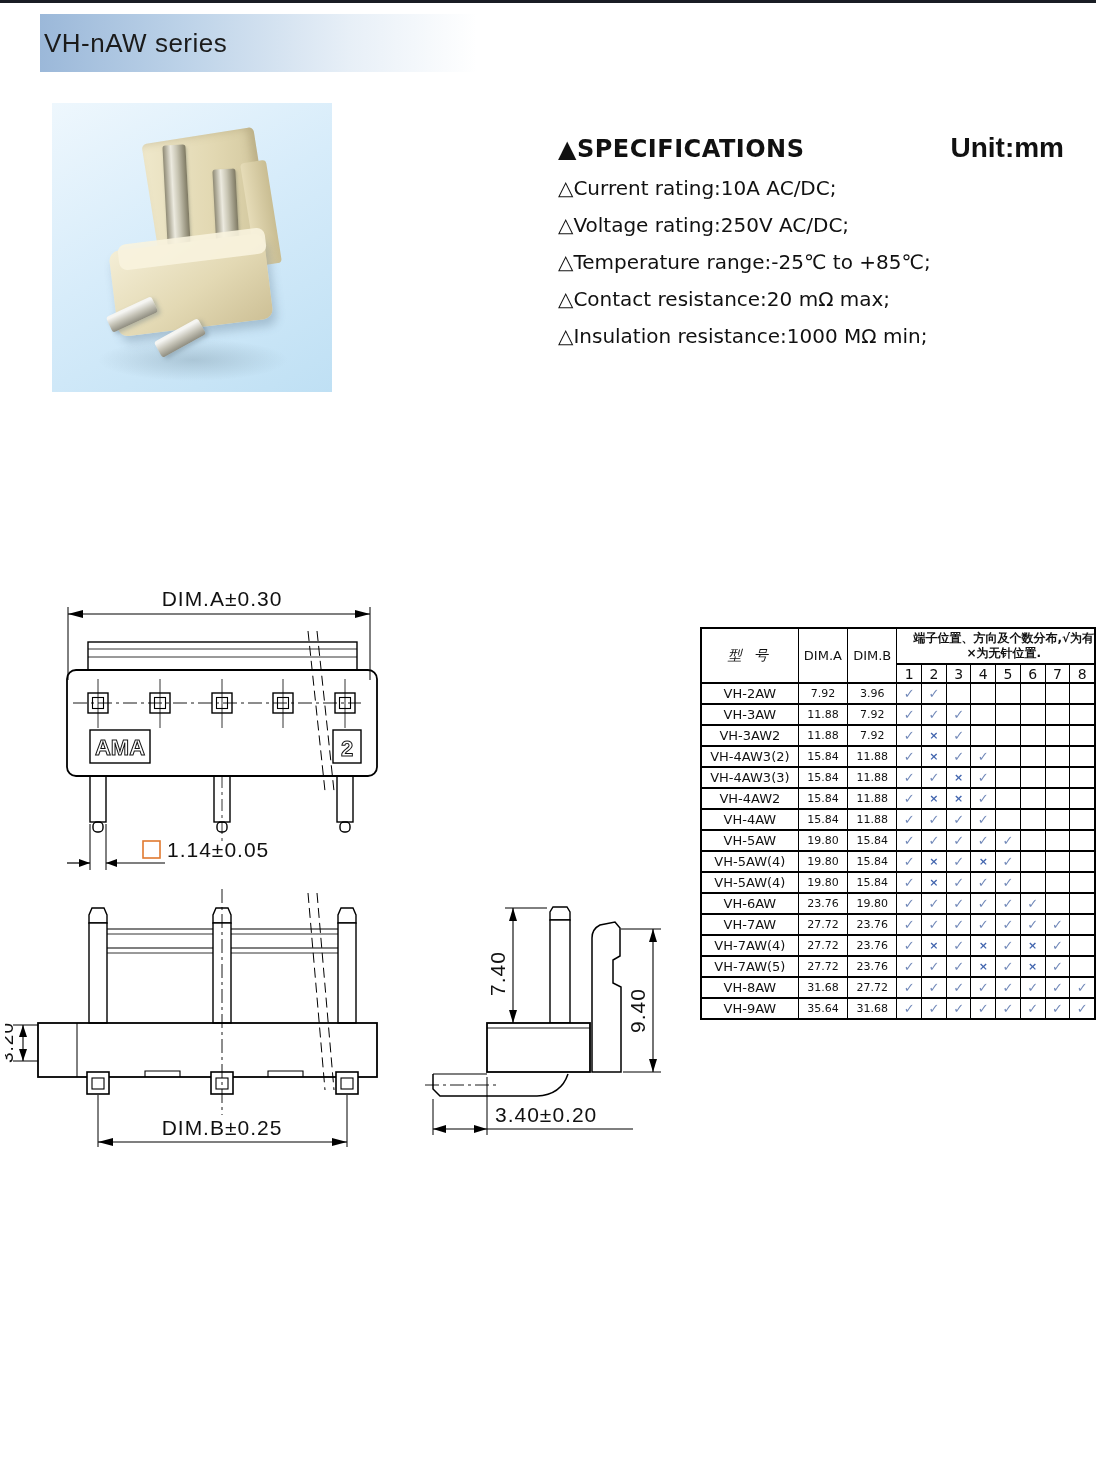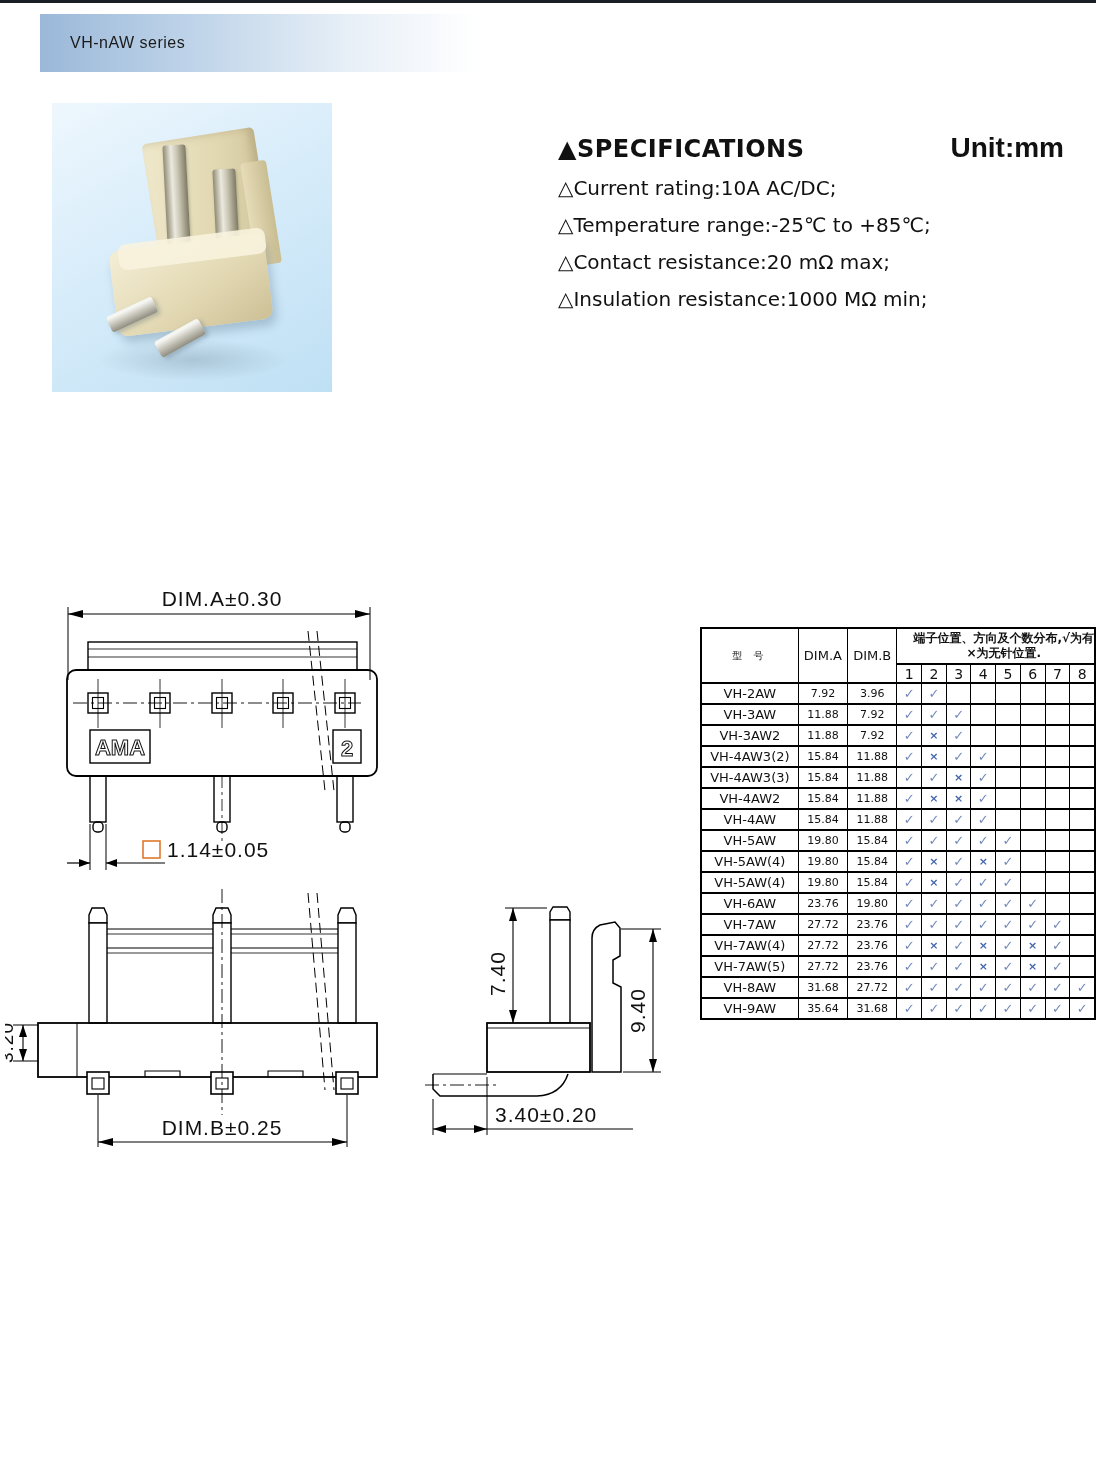--- a/index.html
+++ b/index.html
@@ -6,21 +6,21 @@
   body{
     width:1096px;height:1462px;position:relative;overflow:hidden;
     background:#ffffff;font-family:"Liberation Sans",sans-serif;color:#111;
   }
   .topline{position:absolute;left:0;top:0;width:1096px;height:3px;background:#191d24;}
   .header-bar{
     position:absolute;left:40px;top:14px;width:475px;height:58px;
     background:linear-gradient(90deg,#9bb8d9 0%,#bcd2e8 30%,#e7eff7 65%,#ffffff 92%);
     display:flex;align-items:center;
   }
-  .header-bar .title{font-size:16px;color:#1b1b1b;padding-left:30px;letter-spacing:0.5px;}
+  .header-bar .title{font-size:26px;color:#1b1b1b;padding-left:4px;letter-spacing:0.5px;}
 
   
   .photo{
     position:absolute;left:52px;top:103px;width:280px;height:289px;overflow:hidden;
     background:linear-gradient(150deg,#eef7fd 0%,#d7ecfa 45%,#bfe0f4 100%);
   }
   .photo div{position:absolute;}
   .ph-shadow{left:46px;top:236px;width:190px;height:42px;border-radius:50%;
     background:radial-gradient(closest-side,rgba(100,125,140,.30),rgba(100,125,140,0));}
   .ph-wall{left:98px;top:32px;width:113px;height:118px;border-radius:5px;
@@ -62,21 +62,21 @@
   table.parts{
     position:absolute;left:700px;top:627px;border-collapse:collapse;
     font-family:"DejaVu Sans",sans-serif;table-layout:fixed;
   }
   table.parts th,table.parts td{
     border-left:1px solid #000;border-right:1px solid #000;
     border-top:2px solid #000;border-bottom:2px solid #000;
     padding:0;text-align:center;vertical-align:middle;font-weight:normal;
   }
   table.parts{border:2px solid #000;}
-  .h-model{width:108px;font-size:10px;letter-spacing:4px;}
+  .h-model{width:108px;font-size:14px;letter-spacing:4px;font-style:italic;}
   .h-dim{width:56px;font-size:13px;}
   .h-note{height:34px;text-align:left;overflow:hidden;}
   .h-note div{font-size:12px;font-weight:bold;line-height:1.25;padding-left:16px;white-space:nowrap;}
   .h-num{width:21px;height:17px;font-size:14px;}
   td.c-model{font-size:13px;height:19px;white-space:nowrap;overflow:hidden;}
   td.c-dim{font-size:11px;}
   td.c-pin{font-size:13px;}
   td.c-pin.check{color:#7289b9;font-weight:bold;}
   td.c-pin.x{color:#4265ae;font-size:11px;font-weight:bold;}
 </style>
@@ -101,20 +101,21 @@
   <div class="ph-bpin b2"></div>
 </div>
 
 <div class="specs">
   <div class="head">
     <span class="s-title">▲SPECIFICATIONS</span>
     <span class="s-unit">Unit:mm</span>
   </div>
   <div class="items">
     <div class="item">△Current rating:10A AC/DC;</div>
+    <div class="item">△Voltage rating:250V AC/DC;</div>
     <div class="item">△Temperature range:-25℃ to +85℃;</div>
     <div class="item">△Contact resistance:20 mΩ max;</div>
     <div class="item">△Insulation resistance:1000 MΩ min;</div>
   </div>
 </div>
 
 <svg style="left:55px;top:583px;" width="332" height="292" viewBox="0 0 332 292">
   <g stroke="#000" fill="none">
 
     <text class="dimtext" x="167" y="23" text-anchor="middle" stroke="none" fill="#111">DIM.A±0.30</text>

